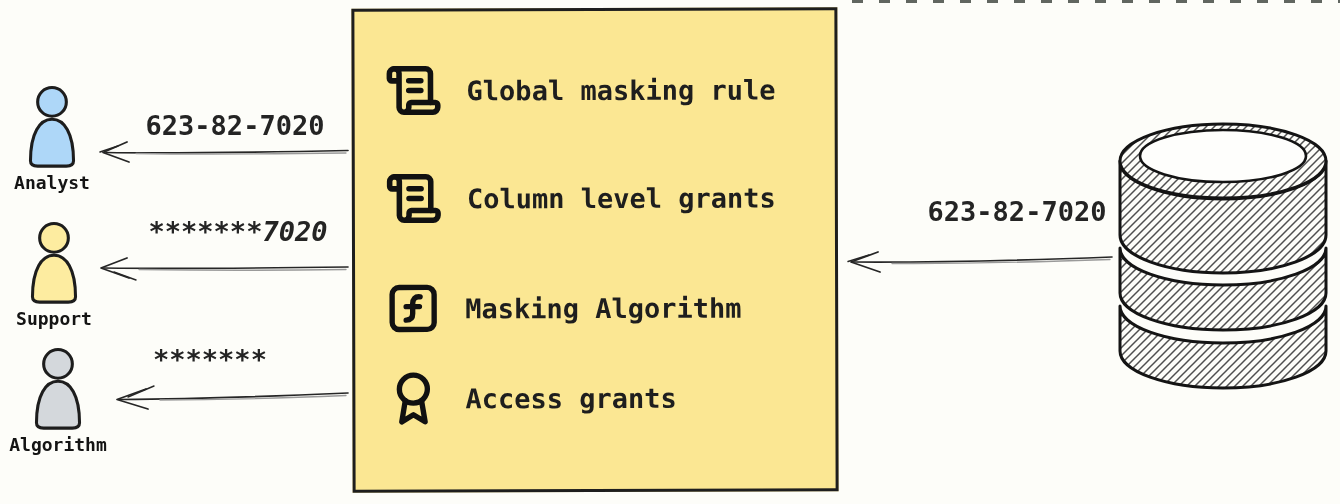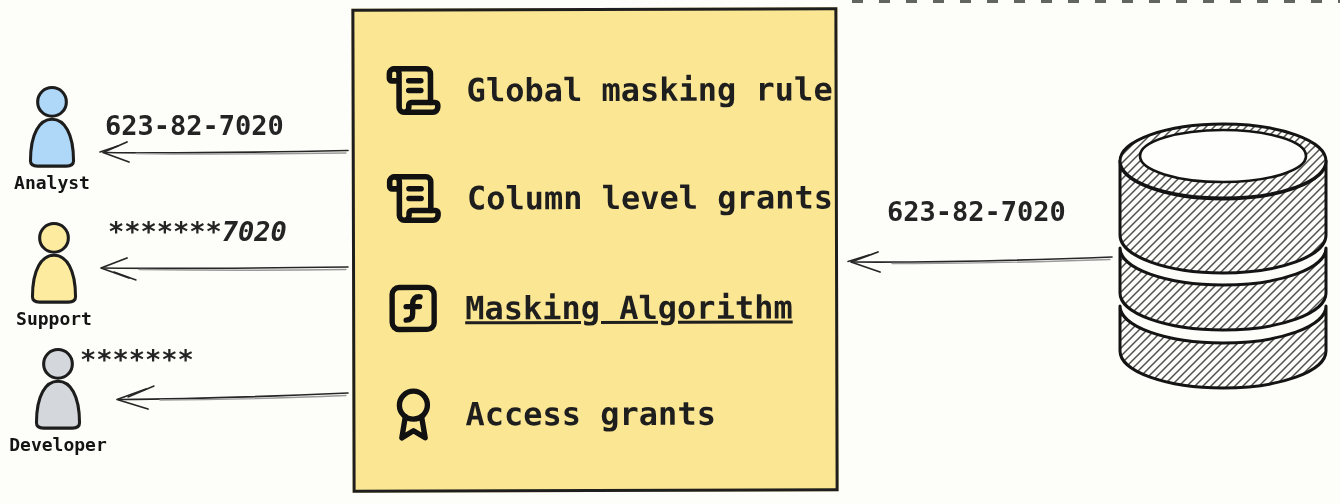--- a/index.html
+++ b/index.html
@@ -23,46 +23,46 @@
   .actor .actor-label{
     margin-top:4px;font-size:18px;font-weight:bold;letter-spacing:0;
     color:#141414;
   }
   #actor-analyst{left:-4px;top:86px;}
   #actor-support{left:-2px;top:222px;}
   #actor-developer{left:2px;top:348px;}
   
   .arrow{position:absolute;}
   .flow-label{
-    position:absolute;width:260px;
+    position:absolute;width:260px;text-align:center;
     font-size:27px;font-weight:bold;color:#242424;white-space:nowrap;
   }
   #label-analyst{left:105px;top:110px;}
   #label-support{left:108px;top:216px;font-style:italic;}
   #label-developer{left:80px;top:344px;}
   #label-source{left:887px;top:196px;}
   
   .masking-box{
     position:absolute;left:352px;top:8px;width:486px;height:484px;
     background:#fbe793;
     border:3px solid #1e1e1e;
     box-sizing:border-box;
     transform:rotate(-0.15deg);
   }
   .box-row{
     position:absolute;left:30px;display:flex;align-items:center;gap:24px;height:62px;
   }
   .box-row .row-icon{flex:0 0 auto;color:#111;}
   .box-row .row-label{
-    font-size:32px;font-weight:bold;color:#1e1e1e;white-space:nowrap;
+    font-size:27px;font-weight:bold;color:#1e1e1e;white-space:nowrap;
   }
   #row-0{top:48px;}
   #row-1{top:156px;}
-  #row-2{top:266px;text-decoration:underline;}
-  #row-3{top:372px;justify-content:center;}
+  #row-2{top:266px;}
+  #row-3{top:356px;justify-content:center;}
   
   #database{position:absolute;left:1112px;top:113px;}
 </style>
 </head>
 <body>
 
 <div id="canvas">
 
   <div class="top-dash"></div>
 
@@ -80,21 +80,21 @@
       <path d="M10,73 C10,46 19,32.5 31,32.5 C43,32.5 52,46 52,73 C52,77 49,78.2 45,78.2 L17,78.2 C13,78.2 10,77 10,73 Z" fill="#fdeca0" stroke="#1d1d1d" stroke-width="3" stroke-linejoin="round"></path>
     </svg>
     <div class="actor-label">Support</div>
   </div>
 
   <div class="actor" id="actor-developer">
     <svg width="64" height="82" viewBox="0 0 62 80">
       <circle cx="31" cy="15.5" r="14" fill="#d4d8dc" stroke="#1d1d1d" stroke-width="3"></circle>
       <path d="M10,73 C10,46 19,32.5 31,32.5 C43,32.5 52,46 52,73 C52,77 49,78.2 45,78.2 L17,78.2 C13,78.2 10,77 10,73 Z" fill="#d4d8dc" stroke="#1d1d1d" stroke-width="3" stroke-linejoin="round"></path>
     </svg>
-    <div class="actor-label">Developer</div>
+    <div class="actor-label">Algorithm</div>
   </div>
 
   <div class="flow-label" id="label-analyst">623-82-7020</div>
   <div class="flow-label" id="label-support">*******7020</div>
   <div class="flow-label" id="label-developer">*******</div>
   <div class="flow-label" id="label-source">623-82-7020</div>
 
   <svg class="arrow" style="left:96px;top:138px;" width="256" height="28" viewBox="0 0 256 28" fill="none">
     <path d="M252,12.5 C175,14 85,15.5 10,14.5" stroke="#262626" stroke-width="1.7" stroke-linecap="round"></path>
     <path d="M250,15 C178,16 100,16.5 40,15.5" stroke="#9a9a9a" stroke-width="1.3" stroke-linecap="round"></path>

